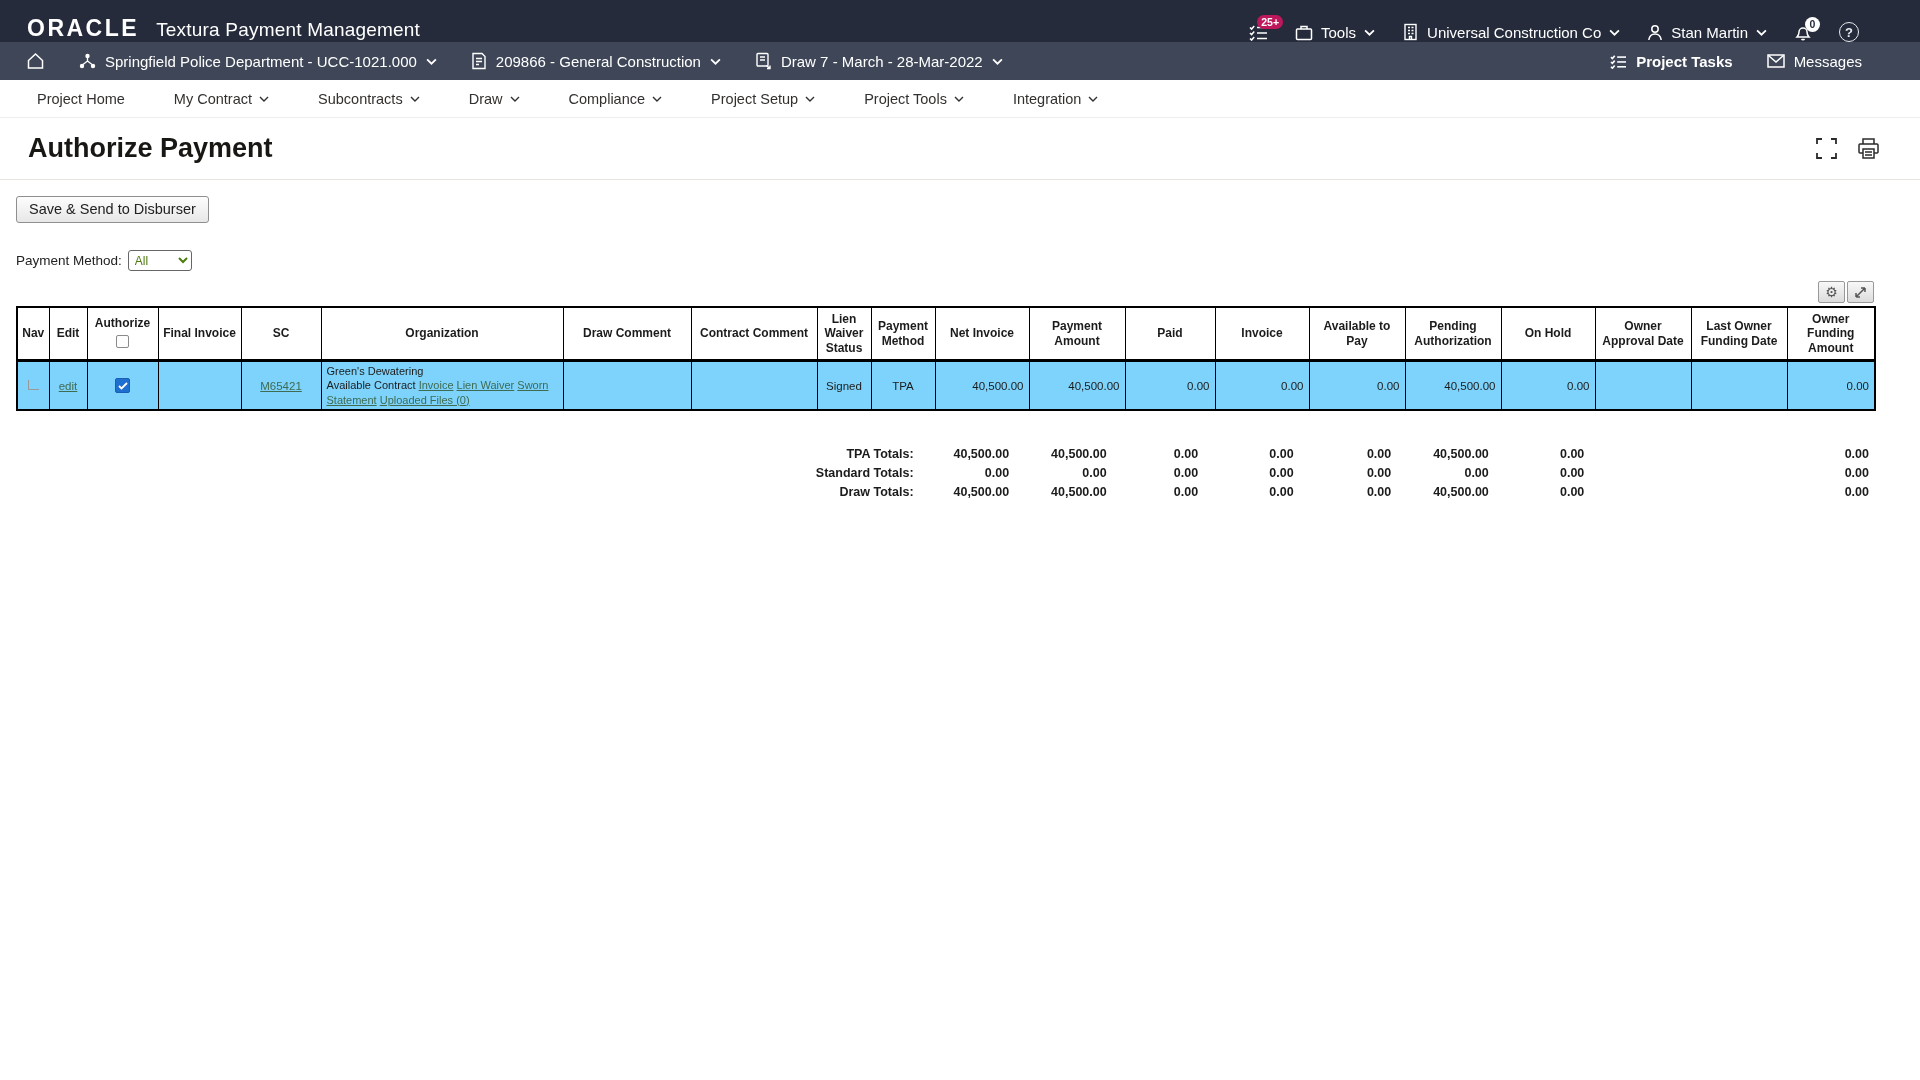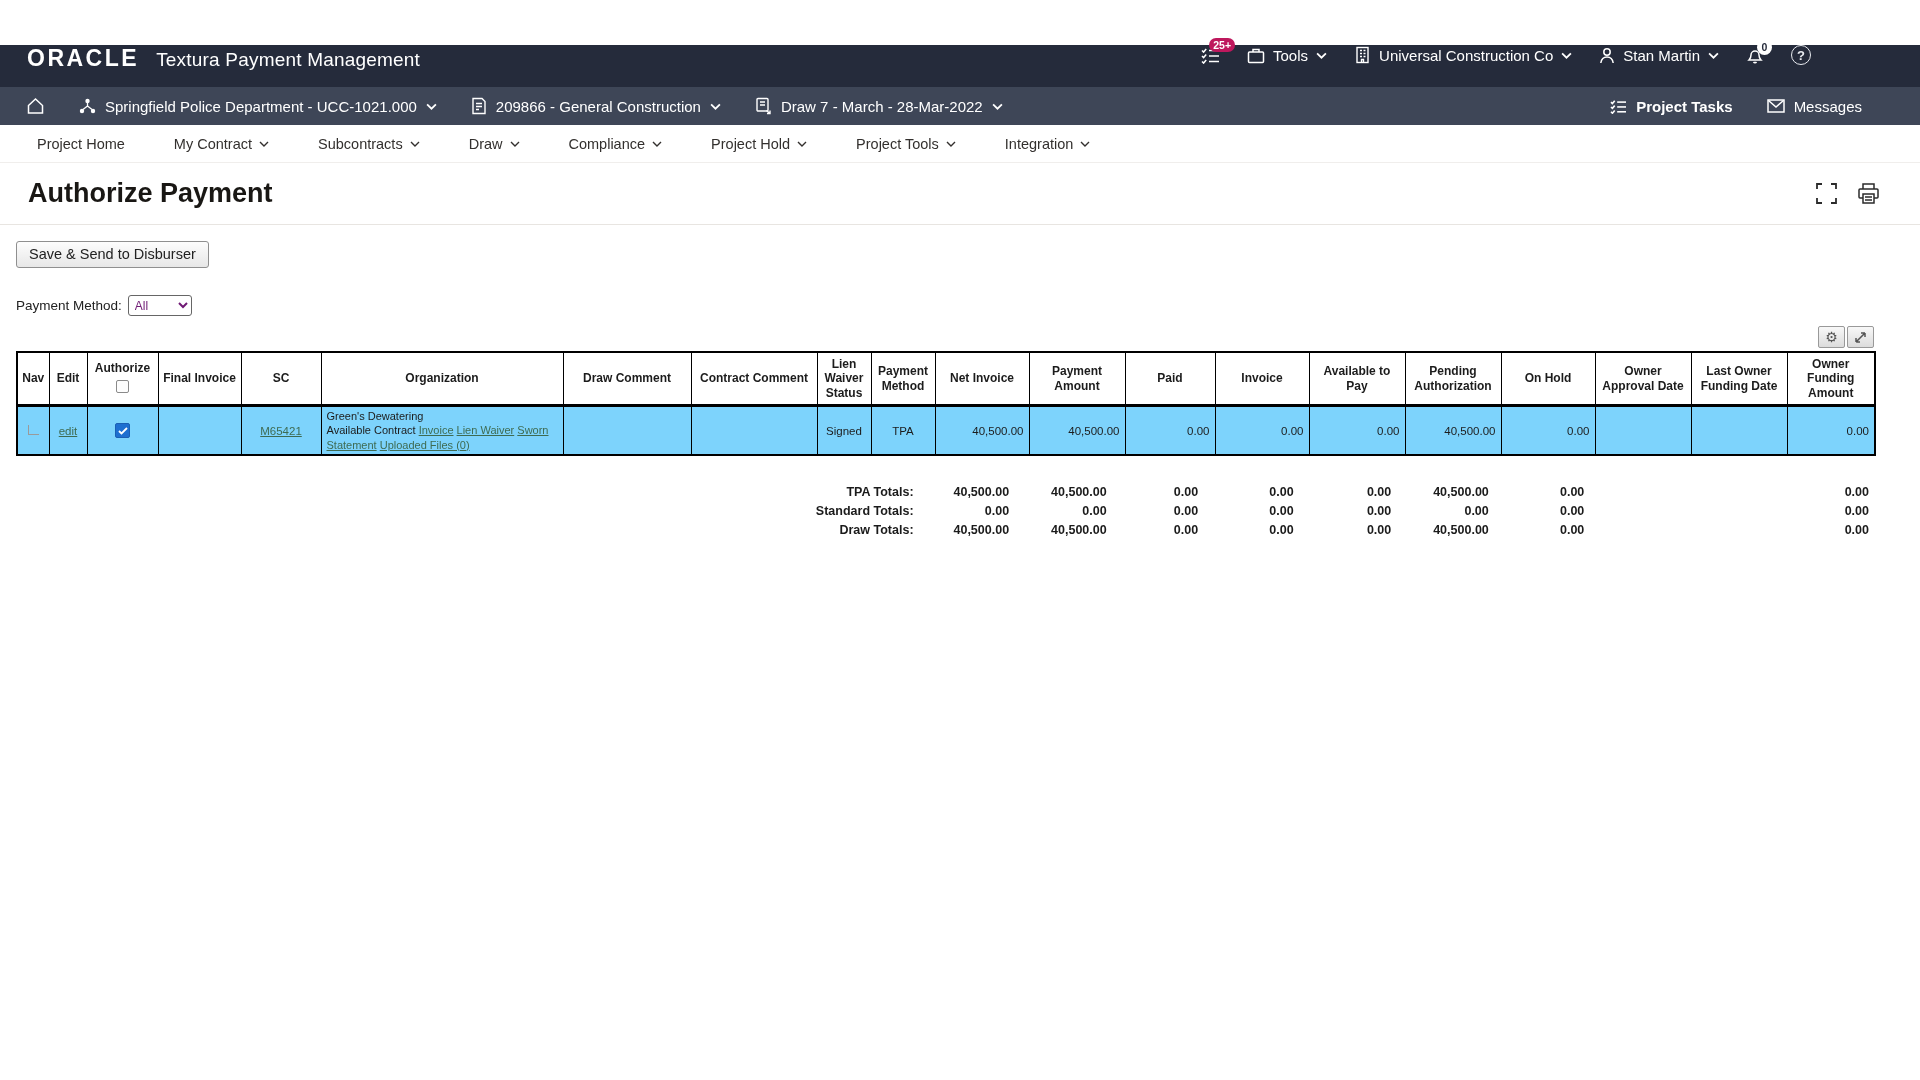--- a/index.html
+++ b/index.html
@@ -7,23 +7,22 @@
   body {
     width:1920px; height:1080px; background:#fff;
     font-family:"Liberation Sans", sans-serif; color:#1c1c1c;
     overflow:hidden;
   }
   svg { display:block; }
 
   
   .topbar {
     height:42px; background:#252b3b; color:#fff;
-    display:flex; align-items:flex-start; justify-content:space-between;
-    padding:0 109px 0 27px;
-    margin-top:45px;
+    display:flex; align-items:flex-end; justify-content:space-between;
+    padding:0 61px 0 27px;
   }
   .brand-group { display:flex; align-items:baseline; gap:17px; }
   .oracle-logo { font-size:23px; font-weight:700; letter-spacing:2.5px; }
   .app-title { font-size:19px; font-weight:400; letter-spacing:0.2px; }
   .topbar-right { display:flex; align-items:center; gap:27px; font-size:15px; }
   .top-item { display:flex; align-items:center; gap:8px; cursor:pointer; background:none; border:none; color:#fff; font:inherit; padding:0; }
   .icon-wrap { position:relative; display:inline-flex; }
   .badge-teal {
     position:absolute; top:-9px; right:-15px; background:#be185d; color:#fff;
     font-size:10.5px; font-weight:700; border-radius:9px; padding:1px 4px; line-height:1.2;
@@ -68,21 +67,21 @@
   
   .content { padding:16px 0 0 16px; }
   .save-btn {
     font:14.5px "Liberation Sans", sans-serif; color:#222;
     background:linear-gradient(#fdfdfd,#e7e7e7); border:1px solid #8f8f8f; border-radius:3px;
     padding:4px 12px 5px; cursor:pointer;
   }
   .pm-row { margin-top:27px; font-size:13.5px; color:#222; display:flex; align-items:center; gap:6px; }
   .pm-select {
     font:12px "Liberation Sans", sans-serif; width:64px; height:21px;
-    border:1px solid #666; border-radius:3px; background:#fff; color:#701a75; padding:0 2px;
+    border:1px solid #666; border-radius:3px; background:#fff; color:#4d7c0f; padding:0 2px;
   }
 
   .table-tools { width:1858px; display:flex; justify-content:flex-end; gap:2px; margin:10px 0 3px; }
   .tool-btn {
     width:27px; height:22px; border:1px solid #999; border-radius:2px;
     background:linear-gradient(#f8f8f8,#dcdcdc); color:#555;
     display:flex; align-items:center; justify-content:center; font-size:14px; padding:0; cursor:pointer;
   }
 
   
@@ -113,21 +112,21 @@
     border:1px solid #8a8a8a; border-radius:2px; margin-top:4px; cursor:pointer;
   }
   .cb-checked {
     display:inline-flex; width:15px; height:15px; background:#1e6fd0; border:1px solid #1a5fb4;
     border-radius:2px; align-items:center; justify-content:center; cursor:pointer;
   }
 
   
   table.totals {
     width:1858px; table-layout:fixed; border-collapse:collapse;
-    margin-top:26px; font-size:12.5px; font-weight:700; color:#1b1b1b;
+    margin-top:33px; font-size:12.5px; font-weight:700; color:#1b1b1b;
   }
   table.totals td { padding:2px 5px; height:19px; text-align:right; white-space:nowrap; }
 </style>
 </head>
 <body>
 
 <header class="topbar">
   <div class="brand-group">
     <span class="oracle-logo">ORACLE</span>
     <span class="app-title">Textura Payment Management</span>
@@ -314,21 +313,21 @@
   </button>
   <button class="nav-item">
     <span>Compliance</span>
     <span>
         <svg width="10" height="6" viewBox="0 0 10 6">
           <path d="M1 1l4 4 4-4" fill="none" stroke="#33302e" stroke-width="1.4"></path>
         </svg>
       </span>
   </button>
   <button class="nav-item">
-    <span>Project Hold</span>
+    <span>Project Setup</span>
     <span>
         <svg width="10" height="6" viewBox="0 0 10 6">
           <path d="M1 1l4 4 4-4" fill="none" stroke="#33302e" stroke-width="1.4"></path>
         </svg>
       </span>
   </button>
   <button class="nav-item">
     <span>Project Tools</span>
     <span>
         <svg width="10" height="6" viewBox="0 0 10 6">

